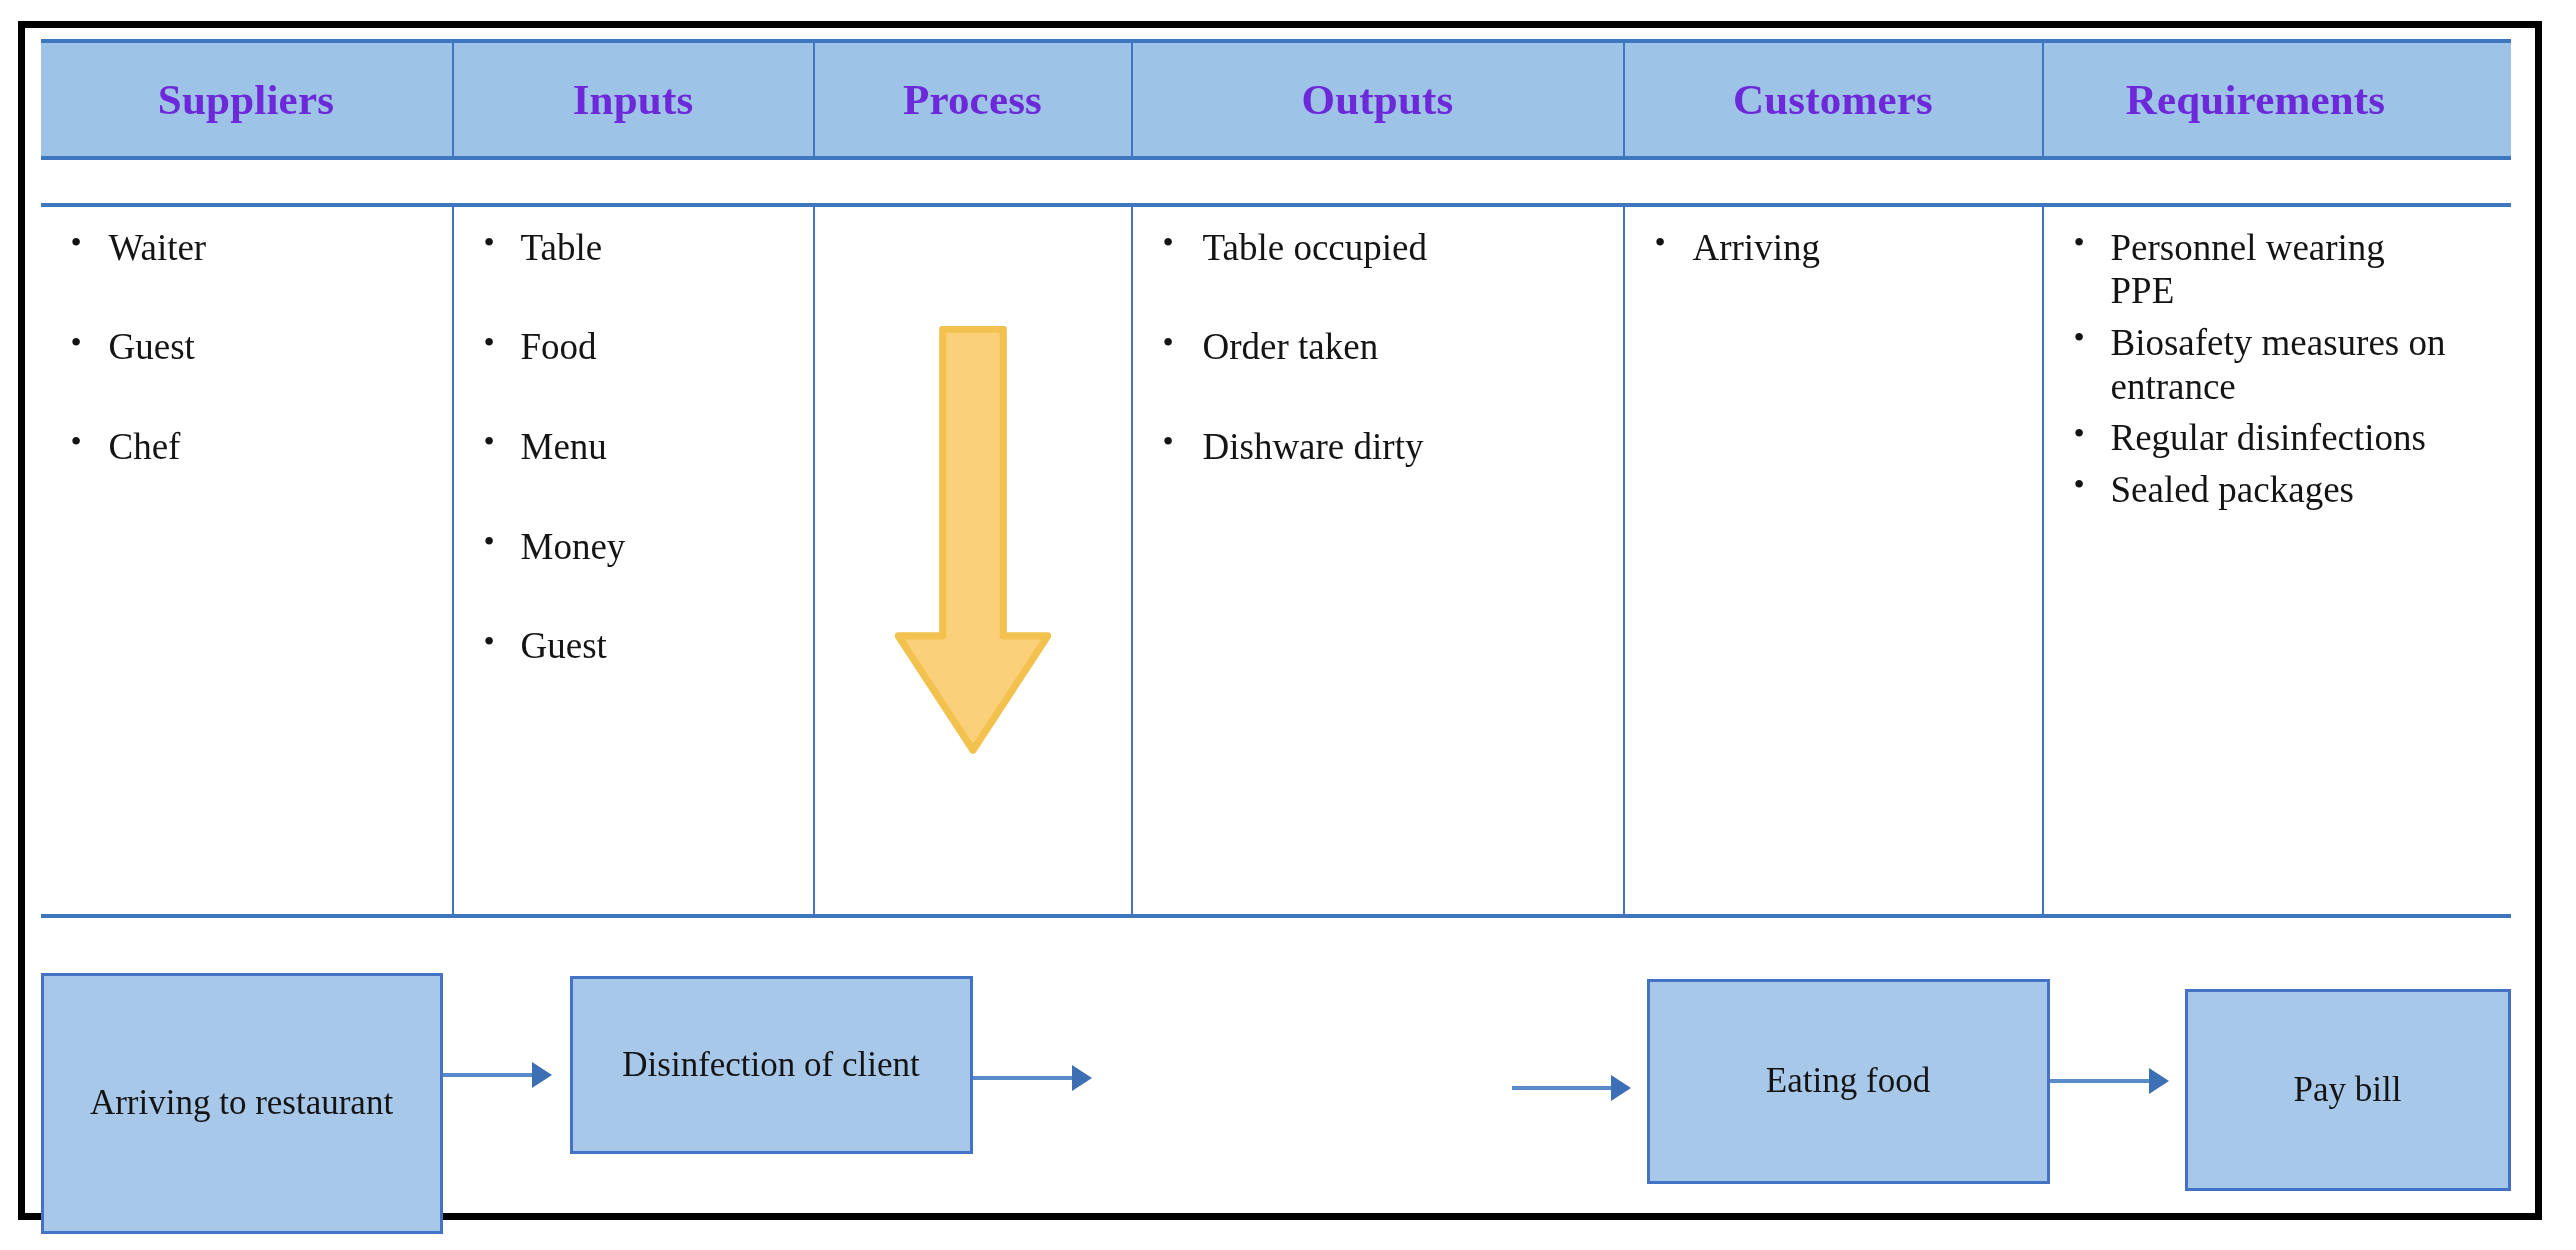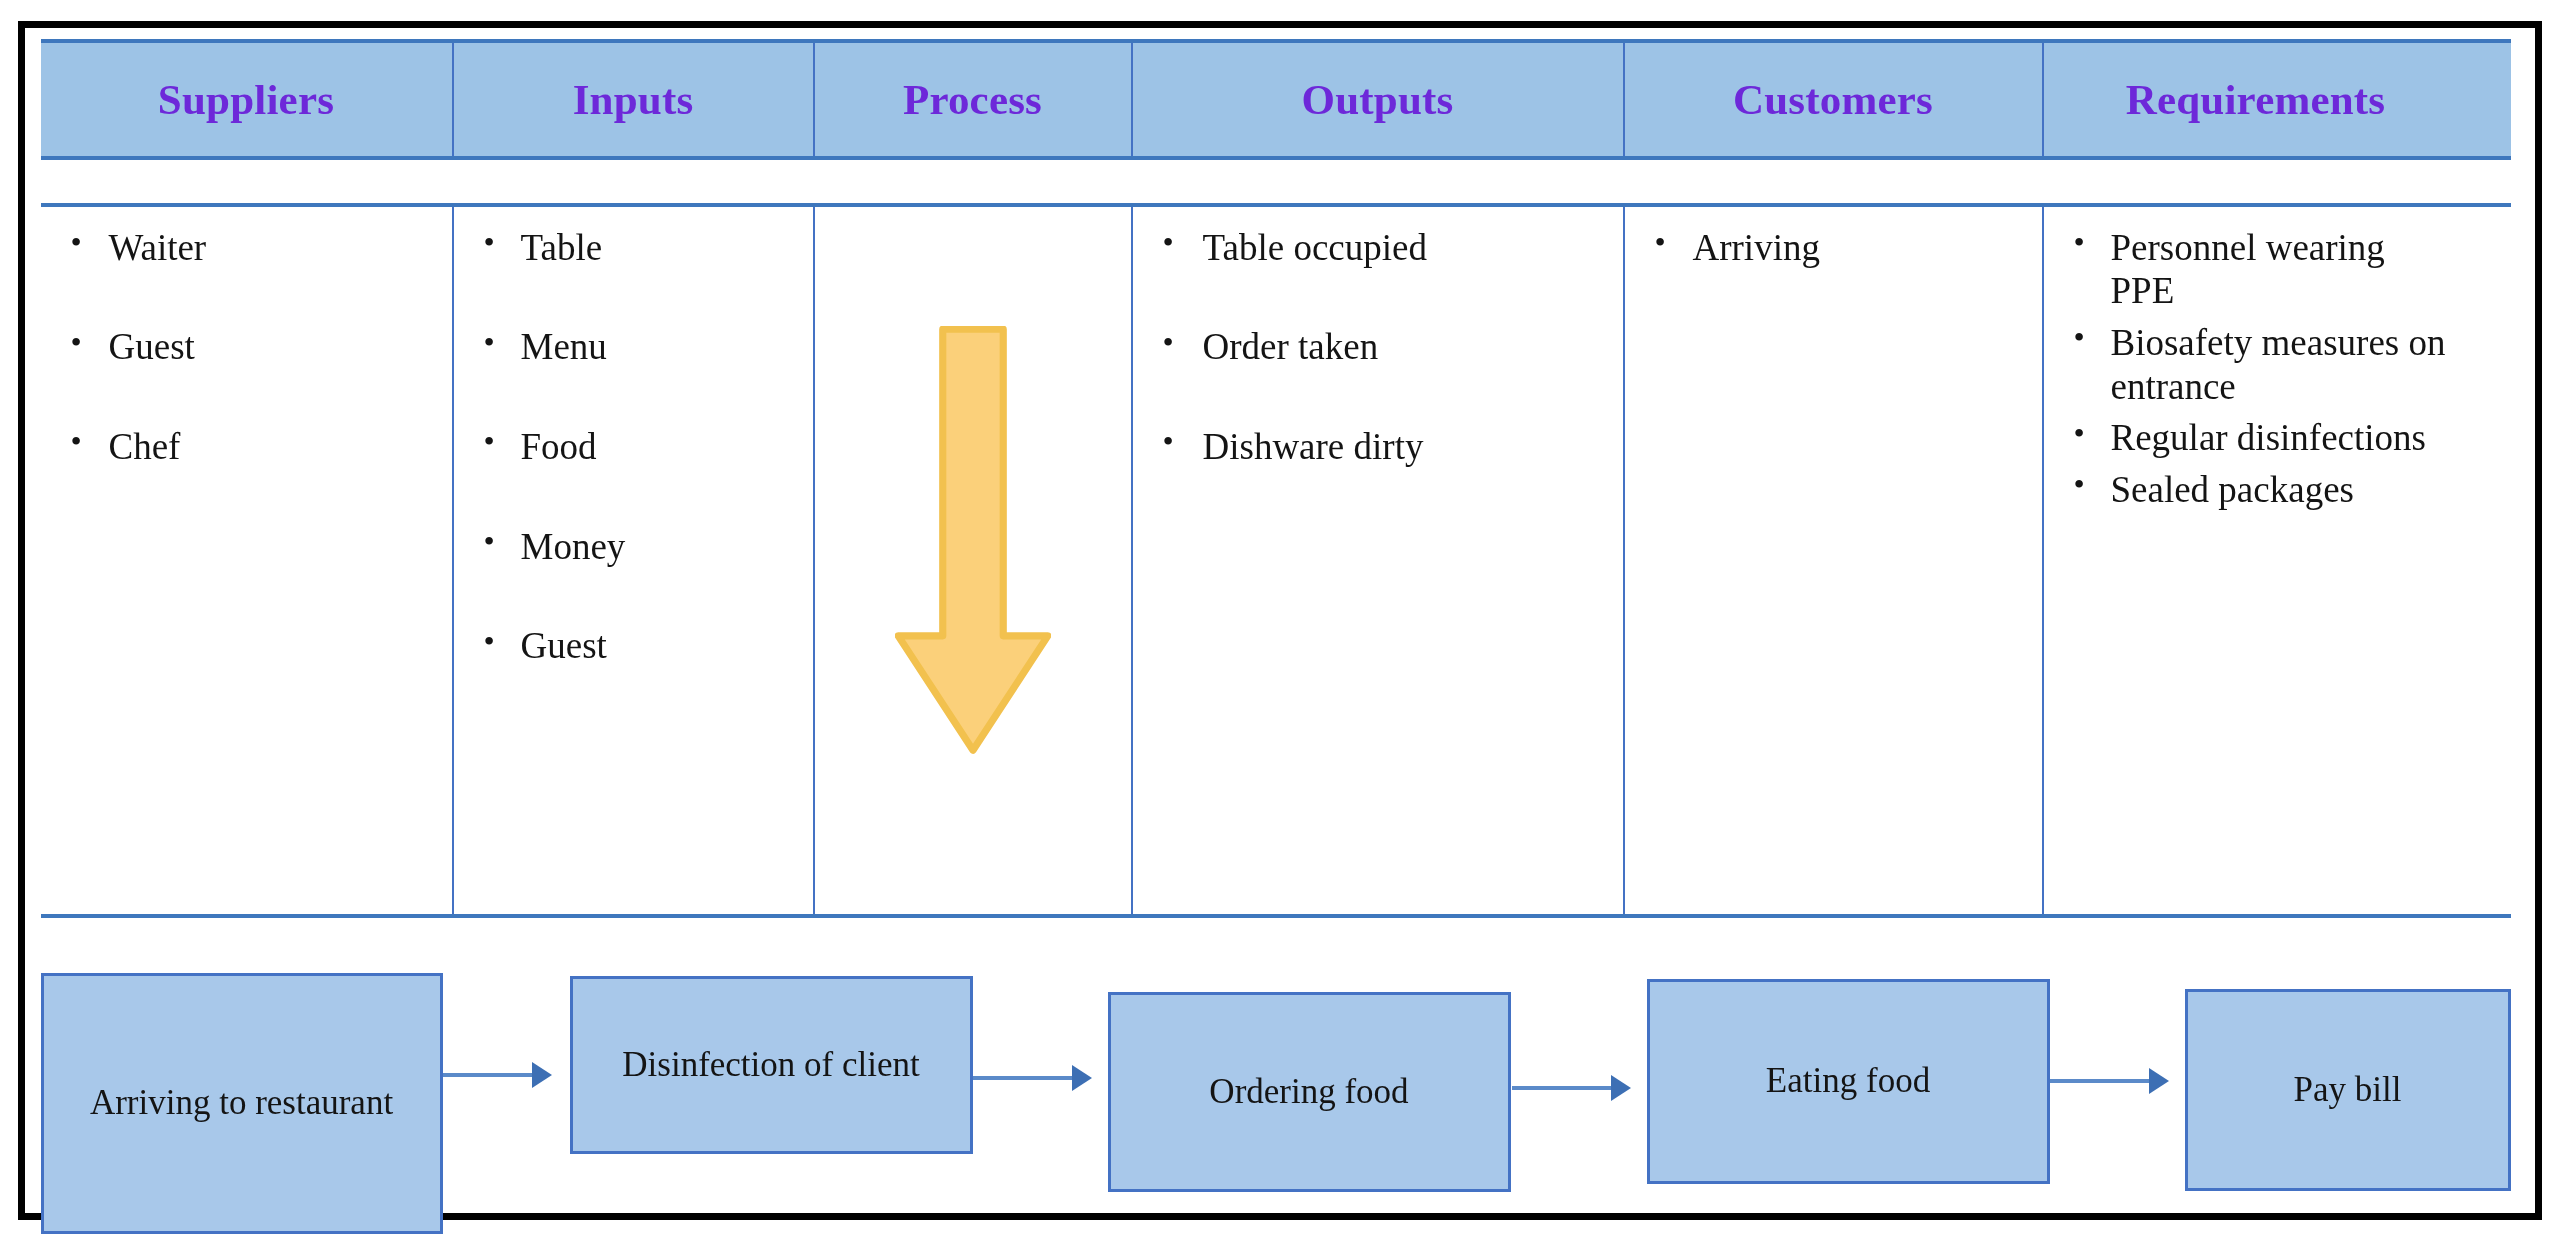--- a/index.html
+++ b/index.html
@@ -203,22 +203,22 @@
           <ul class="bullets">
             <li>Waiter</li>
             <li>Guest</li>
             <li>Chef</li>
           </ul>
         </div>
 
         <div class="body-cell col-inputs">
           <ul class="bullets">
             <li>Table</li>
+            <li>Food</li>
             <li>Menu</li>
-            <li>Food</li>
             <li>Money</li>
             <li>Guest</li>
           </ul>
         </div>
 
         <div class="body-cell col-process">
           <div id="process-arrow-wrap">
             <svg viewBox="0 0 196 540" preserveAspectRatio="none" aria-hidden="true">
               <polygon points="60,4 136,4 136,390 192,390 98,534 4,390 60,390" fill="#FBD07A" stroke="#F2C14E" stroke-width="9" stroke-linejoin="round"></polygon>
             </svg>
@@ -254,21 +254,20 @@
     <div id="process-flow">
 
       <div class="flow-box" style="left:0px; top:27px; width:402px; height:261px;">Arriving to restaurant</div>
 
       <div class="flow-arrow" style="left:402px; top:127px; width:106px;"></div>
 
       <div class="flow-box" style="left:529px; top:30px; width:403px; height:178px;">Disinfection of client</div>
 
       <div class="flow-arrow" style="left:932px; top:130px; width:116px;"></div>
 
-      <div class="flow-box" style="left:1067px; top:46px; width:403px; height:200px;">Ordering food</div>
 
       <div class="flow-arrow" style="left:1471px; top:140px; width:116px;"></div>
 
       <div class="flow-box" style="left:1606px; top:33px; width:403px; height:205px;">Eating food</div>
 
       <div class="flow-arrow" style="left:2009px; top:133px; width:116px;"></div>
 
       <div class="flow-box" style="left:2144px; top:43px; width:326px; height:202px;">Pay bill</div>
 
     </div>

